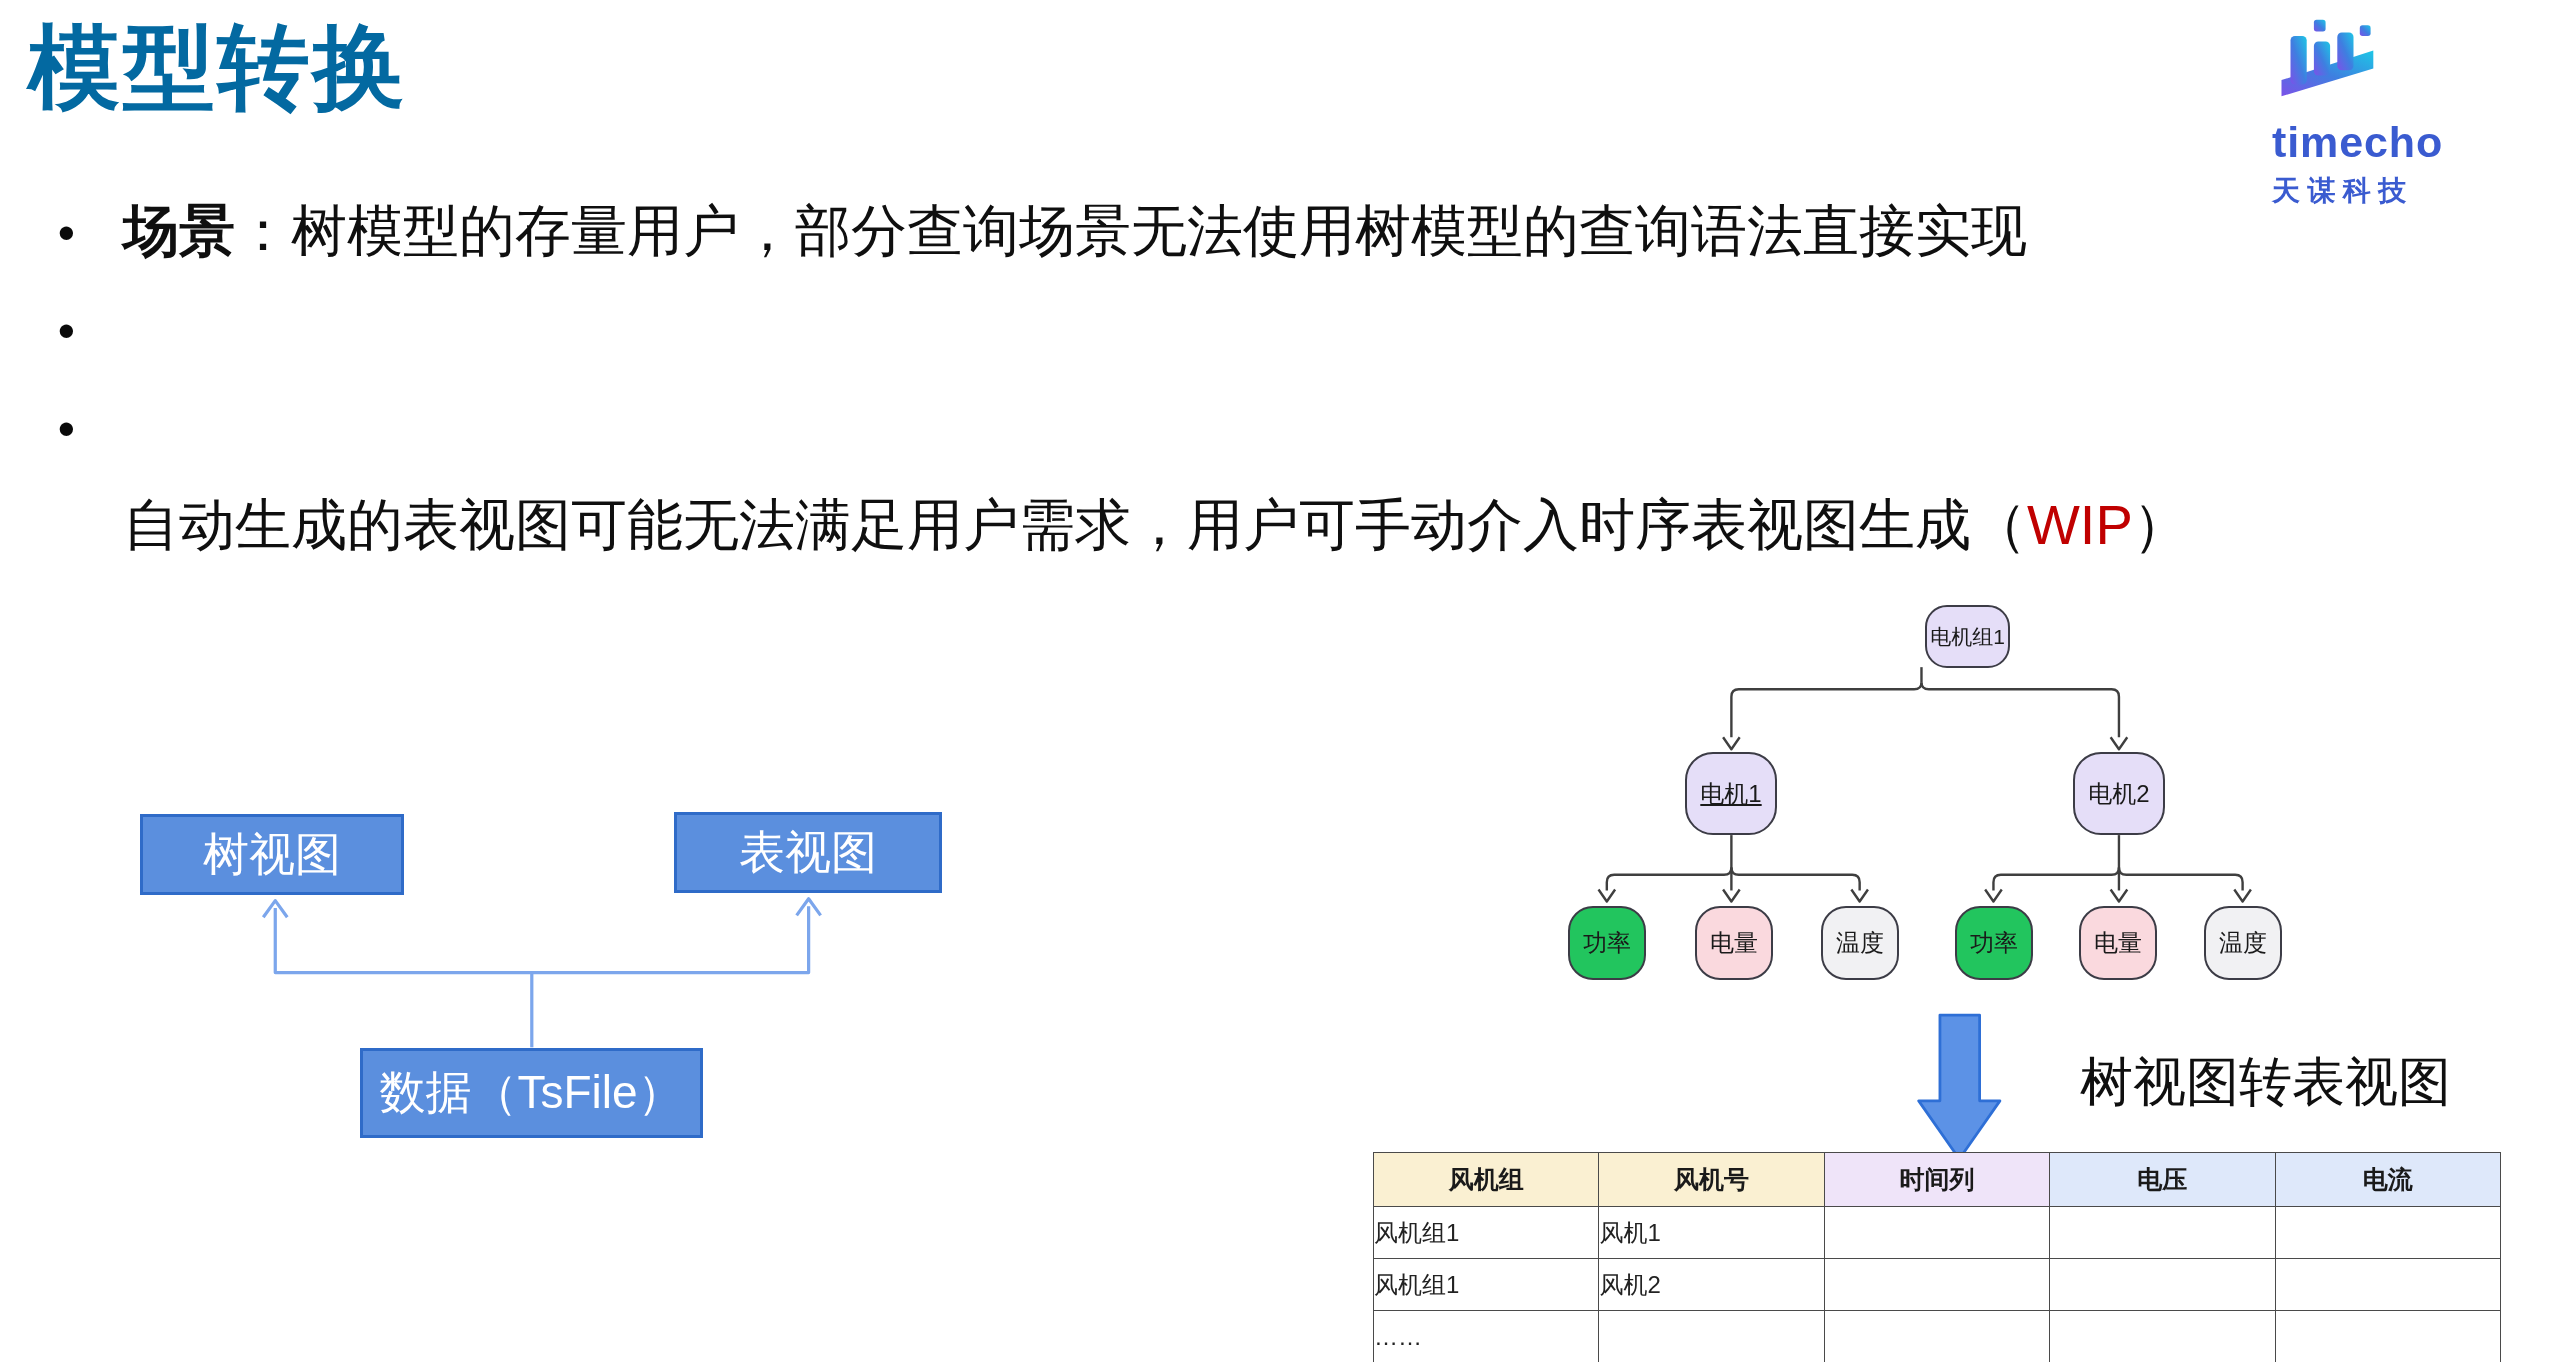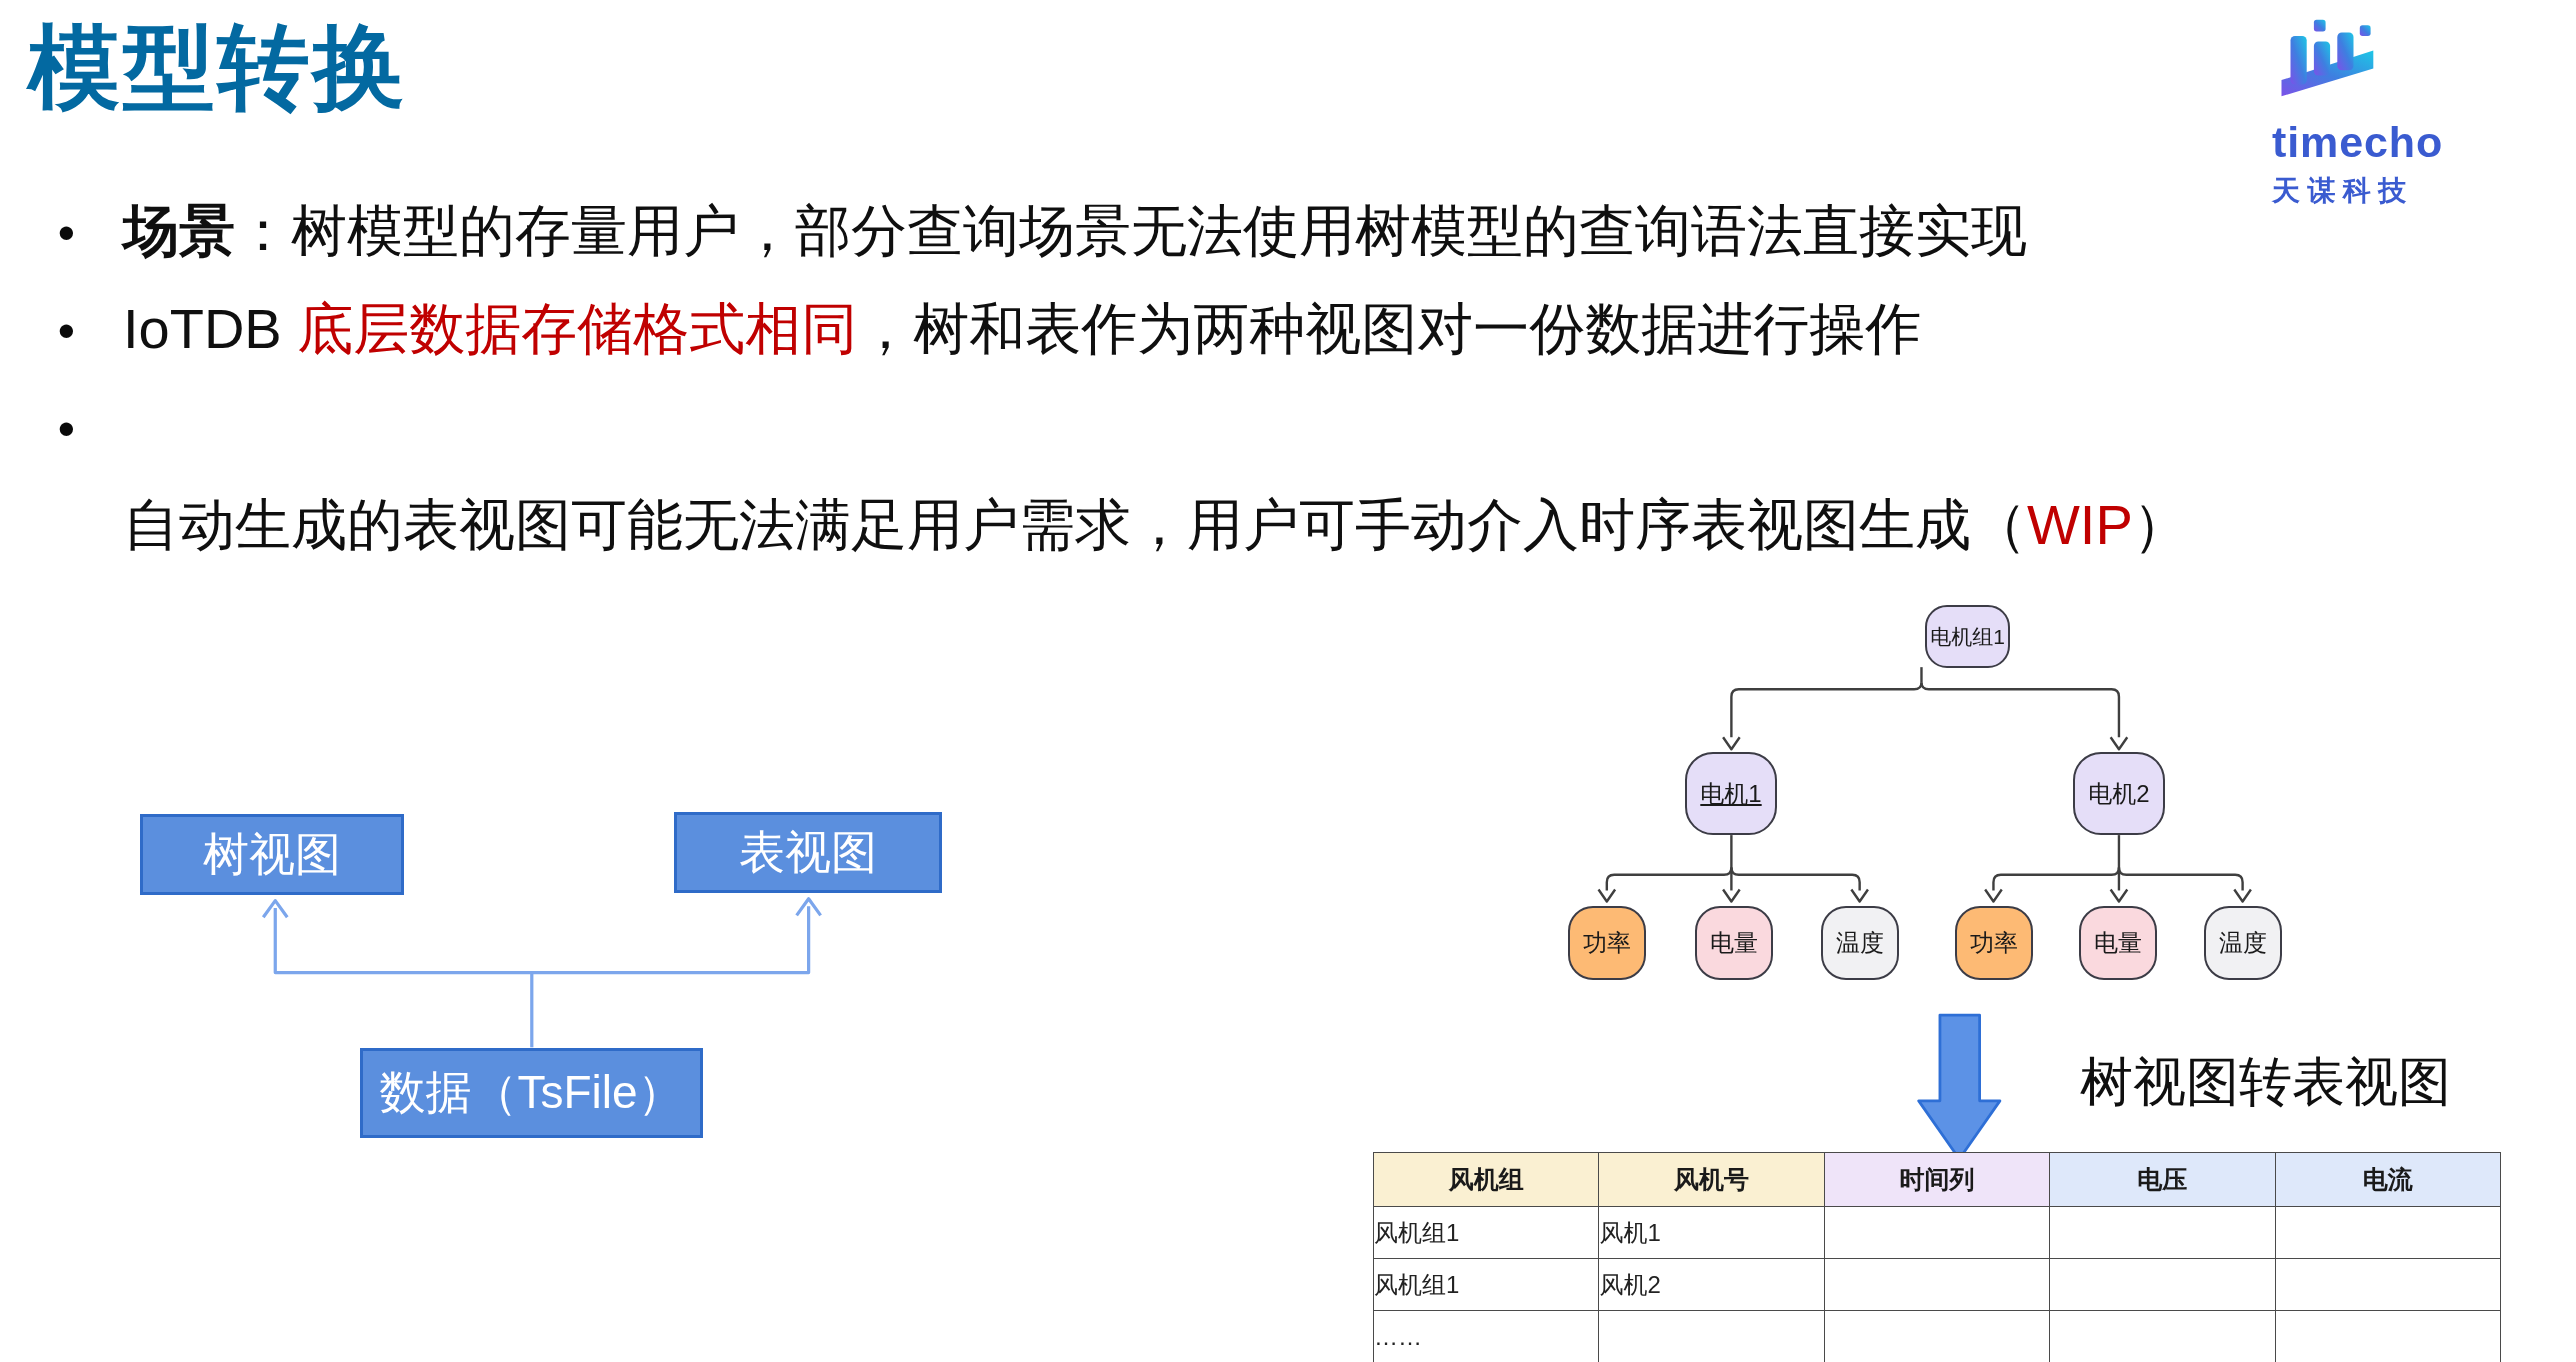--- a/index.html
+++ b/index.html
@@ -38,21 +38,21 @@
   .box-table { left:674px; top:812px; width:268px; height:81px; }
   .box-data  { left:360px; top:1048px; width:343px; height:90px; }
 
   
   .node {
     position:absolute; box-sizing:border-box; border:2.8px solid #3C3C46;
     display:flex; align-items:center; justify-content:center;
     font-size:24px; color:#1a1a1a; z-index:2;
   }
   .fill-lavender { background:#E5DEF8; }
-  .fill-blue     { background:#fdba74; }
+  .fill-blue     { background:#22c55e; }
   .fill-pink     { background:#FAD9DE; }
   .fill-gray     { background:#F1F1F3; }
   .n-root { left:1880px; top:605px; width:85px; height:63px; border-radius:22px; font-size:21px;margin-left:45px; }
   .n-m1   { left:1685px; top:752px; width:92px; height:83px; border-radius:28px;text-decoration:underline; }
   .n-m2   { left:2073px; top:752px; width:92px; height:83px; border-radius:28px; }
   .n-leaf { width:78px; height:74px; border-radius:25px; }
   .n-l0 { left:1568px; top:906px; }
   .n-l1 { left:1695px; top:906px; }
   .n-l2 { left:1821px; top:906px; }
   .n-l3 { left:1955px; top:906px; }
@@ -136,21 +136,20 @@
   </div>
 </div>
 
 <div class="bullets">
   <div class="bullet-line">
     <span class="bullet-dot">●</span>
     <span class="bullet-text"><span class="seg-bold">场景</span><span>：树模型的存量用户，部分查询场景无法使用树模型的查询语法直接实现</span></span>
   </div>
   <div class="bullet-line">
     <span class="bullet-dot">●</span>
-    <span class="bullet-text"><span>IoTDB </span><span class="seg-red">底层数据存储格式相同</span><span>，树和表作为两种视图对一份数据进行操作</span></span>
   </div>
   <div class="bullet-line">
     <span class="bullet-dot">●</span>
   </div>
   <div class="bullet-line cont">
     <span class="bullet-text"><span>自动生成的表视图可能无法满足用户需求，用户可手动介入时序表视图生成（</span><span class="seg-red">WIP</span><span>）</span></span>
   </div>
 </div>
 
 <div class="bluebox box-tree">树视图</div>

